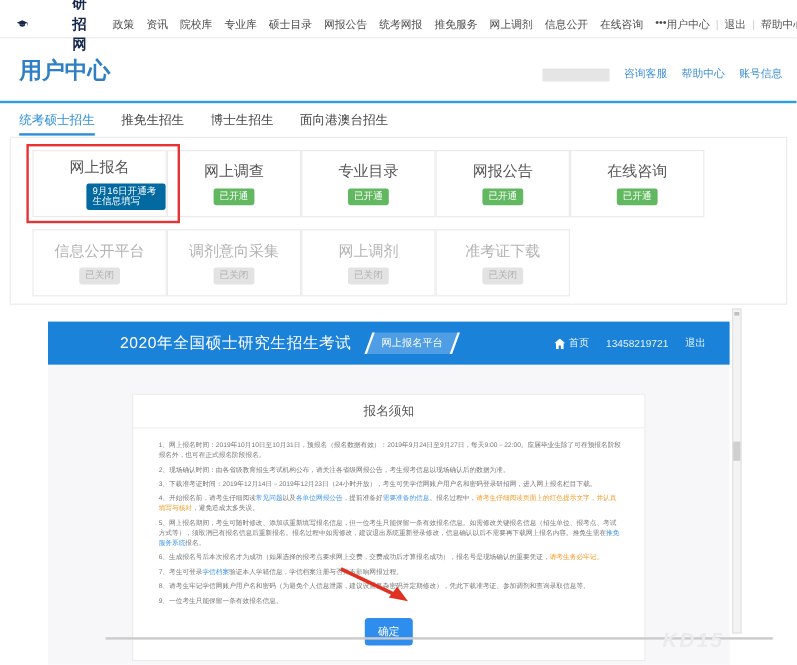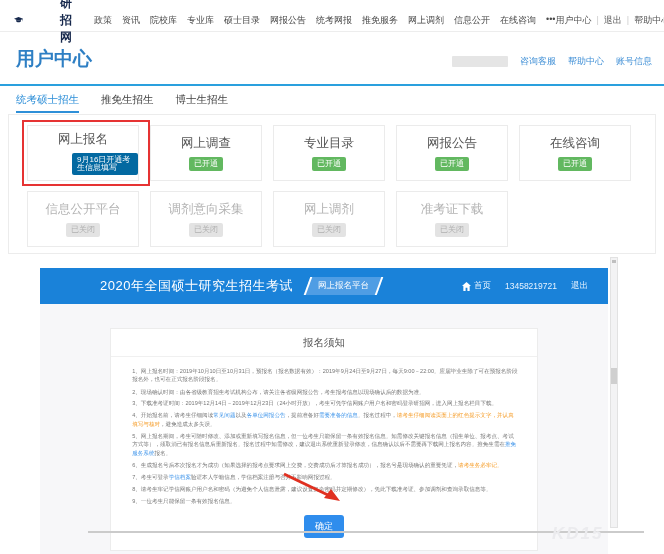--- a/index.html
+++ b/index.html
@@ -15,30 +15,30 @@
     border-bottom:1px solid #ededed; background:#fff;
   }
   .logo { display:flex; align-items:center; gap:4px; margin-right:13px; }
   .logo-text { font-size:12px; font-weight:bold; color:#16284c; letter-spacing:1px;margin-left:33px; }
   .nav-items { display:flex; gap:10px; font-size:9px; color:#4a4a4a; white-space:nowrap; }
   .nav-items span { cursor:pointer; }
   .nav-right { margin-left:auto; display:flex; gap:5px; font-size:9px; color:#555; align-items:center; white-space:nowrap; }
   .nav-right .sep { color:#ccc; }
   
   .uc-title { position:absolute; left:16px; top:46px; font-size:19px; font-weight:bold; color:#2e7fc4; }
-  .uc-right { position:absolute; right:12px; top:55px; display:flex; align-items:center; gap:12px; font-size:9px; color:#3f8fd6; }
+  .uc-right { position:absolute; right:12px; top:55px; display:flex; align-items:flex-end; gap:12px; font-size:9px; color:#3f8fd6; }
   .redacted { width:56px; height:11px; background:#e5e5e5; border-radius:1px; }
   .blue-divider { position:absolute; left:0; top:84px; width:664px; height:2px; background:#2aa0de; }
   
   .tabs { position:absolute; left:16px; top:93px; display:flex; gap:22px; font-size:10.5px; color:#444; }
   .tab { padding-bottom:4px; cursor:pointer; }
   .tab.active { color:#2e8fd8; border-bottom:2px solid #2e8fd8; }
   
   .panel { position:absolute; left:8px; top:114px; width:648px; height:140px; background:#fff; border:1px solid #ececec; }
-  .card-row { position:absolute; left:18px; display:flex; gap:11px; }
+  .card-row { position:absolute; left:18px; display:flex; }
   .row1 { top:10px; }
   .row2 { top:76px; }
   .card {
     width:112px; height:56px; border:1px solid #ebebeb; background:#fff;
     display:flex; flex-direction:column; align-items:center; justify-content:center; gap:5px; cursor:pointer;
   }
   .card-title { font-size:12.5px; color:#555; }
   .card.disabled .card-title { color:#b3b3b3; }
   .badge { font-size:8px; line-height:1; padding:3px 5px; border-radius:2px; color:#fff; }
   .badge-blue { background:#0369a1;margin-left:44px; }
@@ -122,20 +122,21 @@
     <span>咨询客服</span>
     <span>帮助中心</span>
     <span>账号信息</span>
   </div>
   <div class="blue-divider"></div>
 
   <div class="tabs">
     <span class="tab active">统考硕士招生</span>
     <span class="tab">推免生招生</span>
     <span class="tab">博士生招生</span>
+    <span class="tab">面向港澳台招生</span>
   </div>
 
   <div class="panel">
     <div class="card-row row1">
       <div class="card">
         <div class="card-title">网上报名</div>
         <div class="badge badge-blue">9月16日开通考生信息填写</div>
       </div>
       <div class="card">
         <div class="card-title">网上调查</div>

